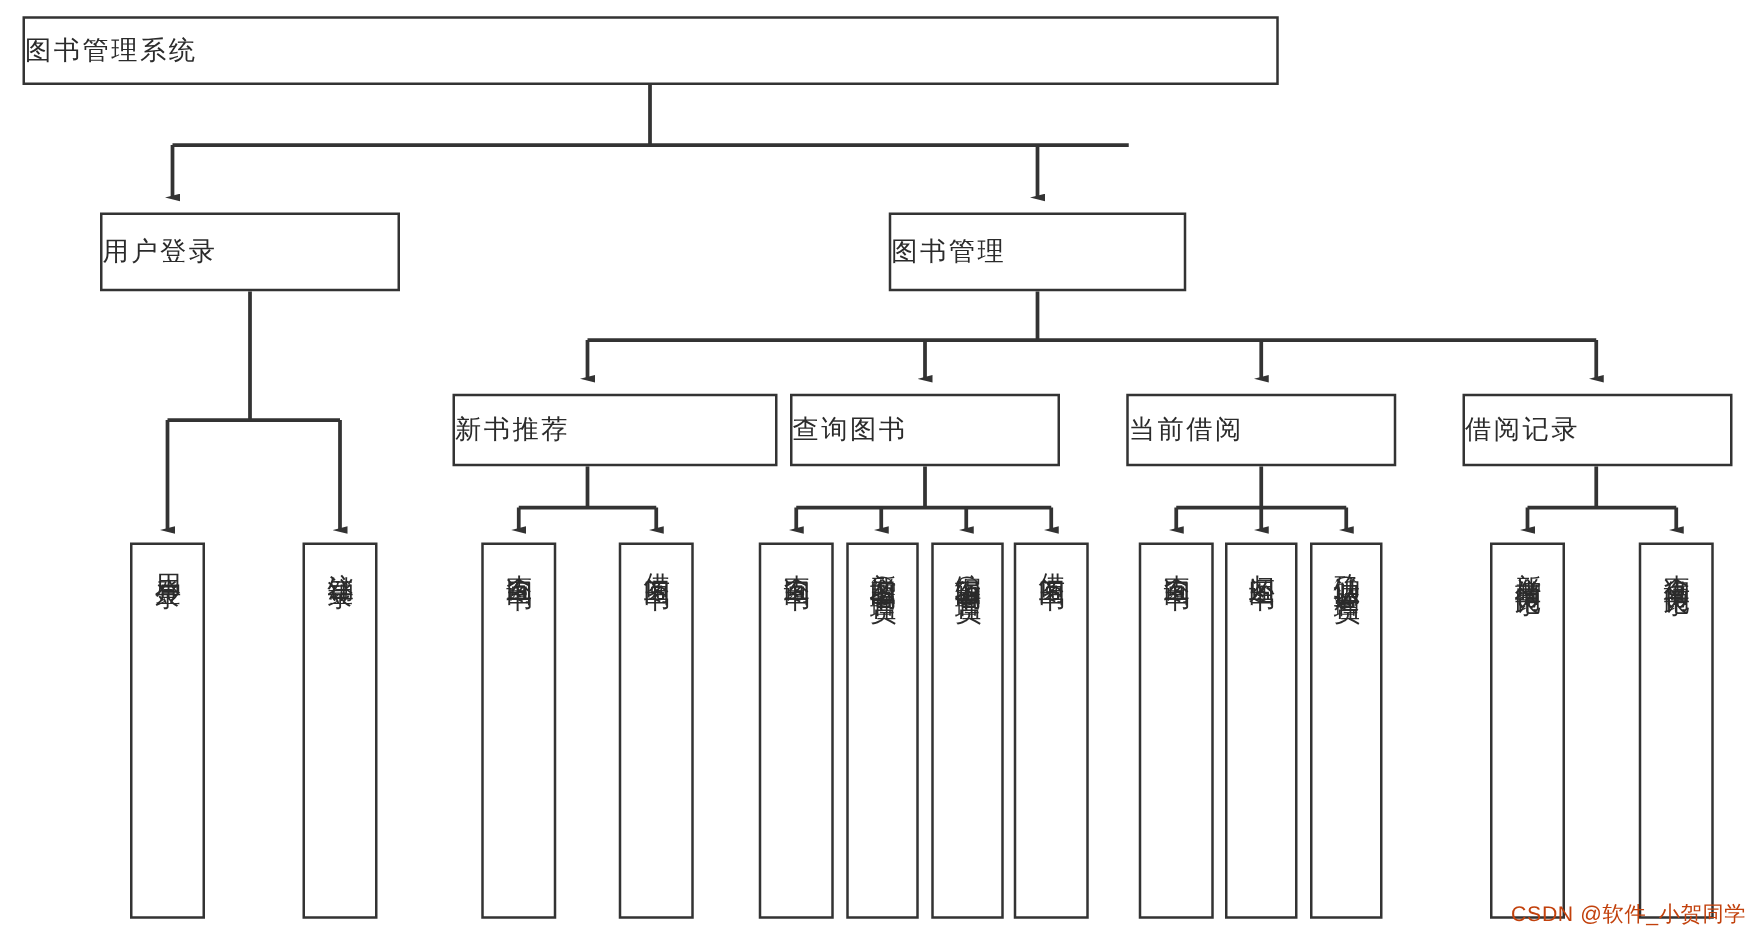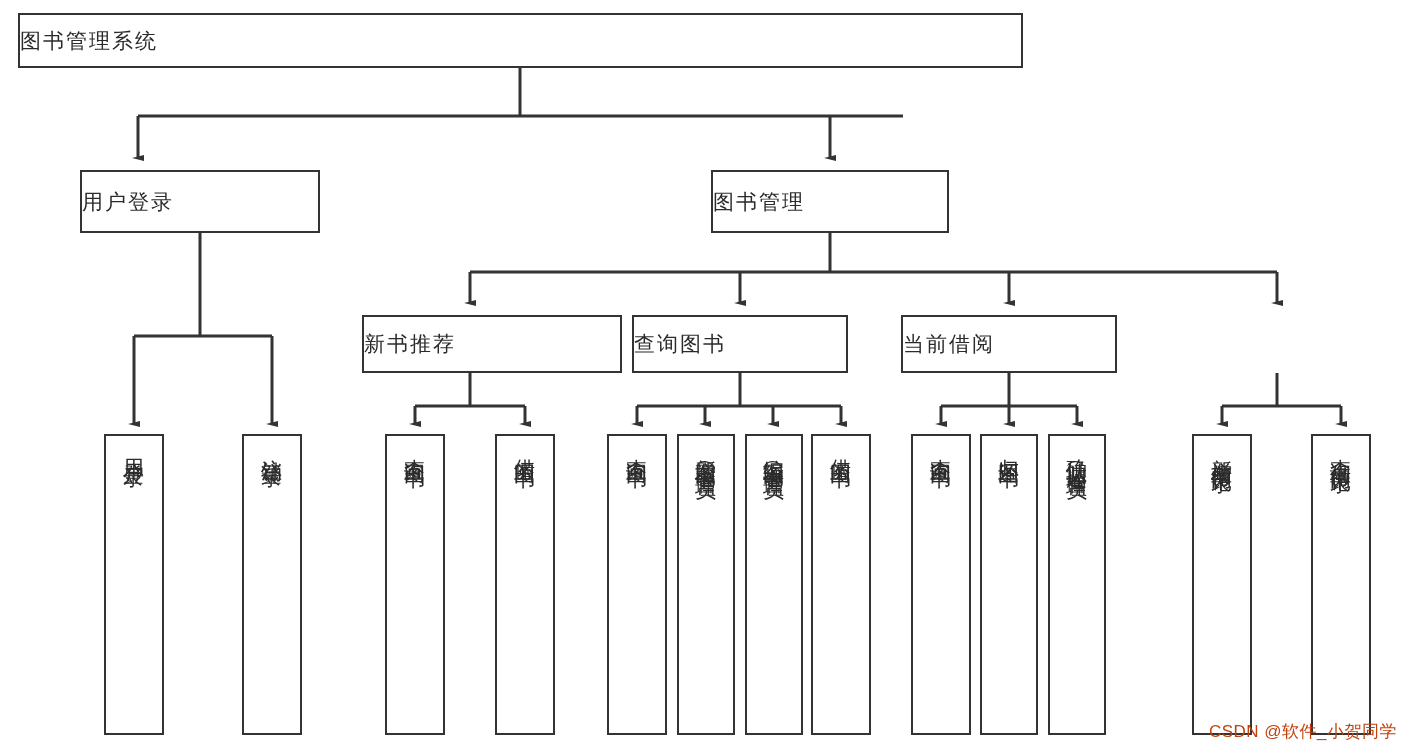--- a/index.html
+++ b/index.html
@@ -142,20 +142,23 @@
 
   <div class="node horizontal" style="left:362px; top:315px; width:260px; height:58px;">
     <span class="node-label">新书推荐</span>
   </div>
   <div class="node horizontal" style="left:632px; top:315px; width:216px; height:58px;">
     <span class="node-label">查询图书</span>
   </div>
   <div class="node horizontal" style="left:901px; top:315px; width:216px; height:58px;">
     <span class="node-label">当前借阅</span>
   </div>
+  <div class="node horizontal" style="left:1170px; top:315px; width:216px; height:58px;">
+    <span class="node-label">借阅记录</span>
+  </div>
 
   <div class="node vertical" style="left:385px; top:434px; width:60px; height:301px;">
     <span class="node-label">查询图书</span>
   </div>
   <div class="node vertical" style="left:495px; top:434px; width:60px; height:301px;">
     <span class="node-label">借阅图书</span>
   </div>
 
   <div class="node vertical" style="left:607px; top:434px; width:60px; height:301px;">
     <span class="node-label">查询图书</span>

